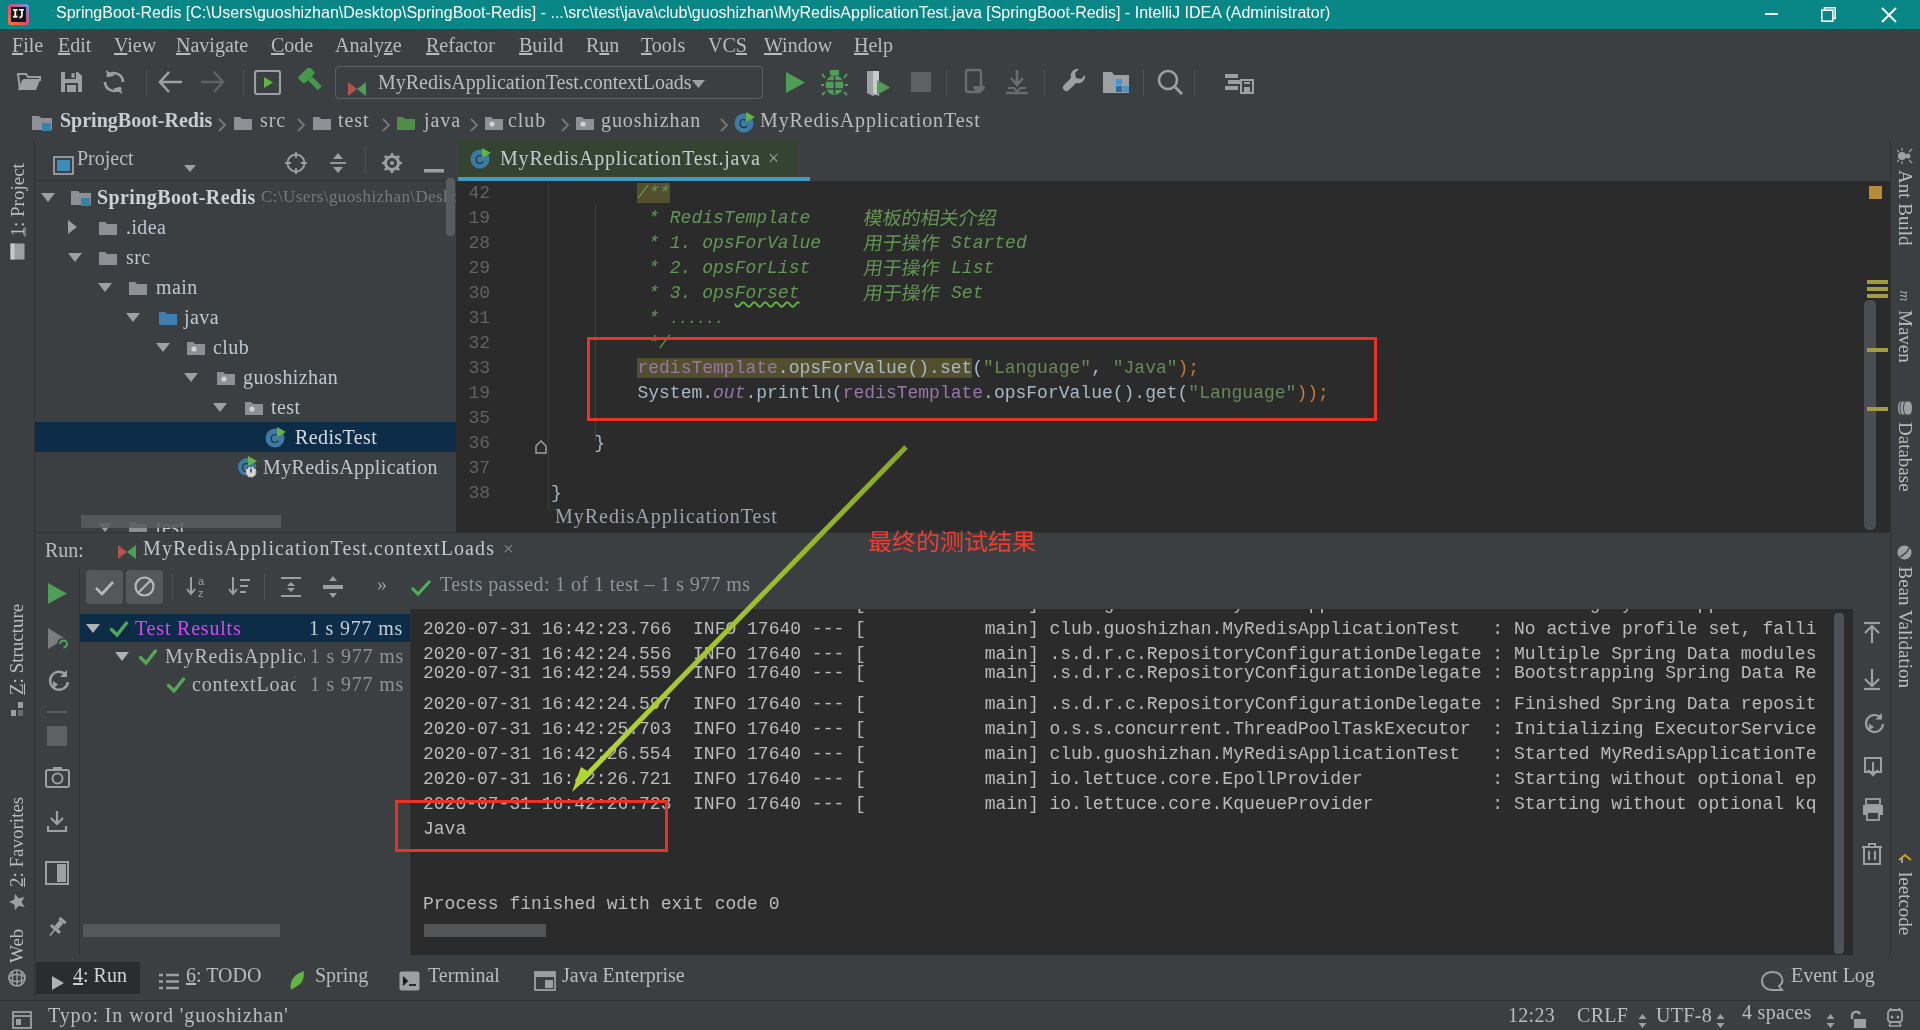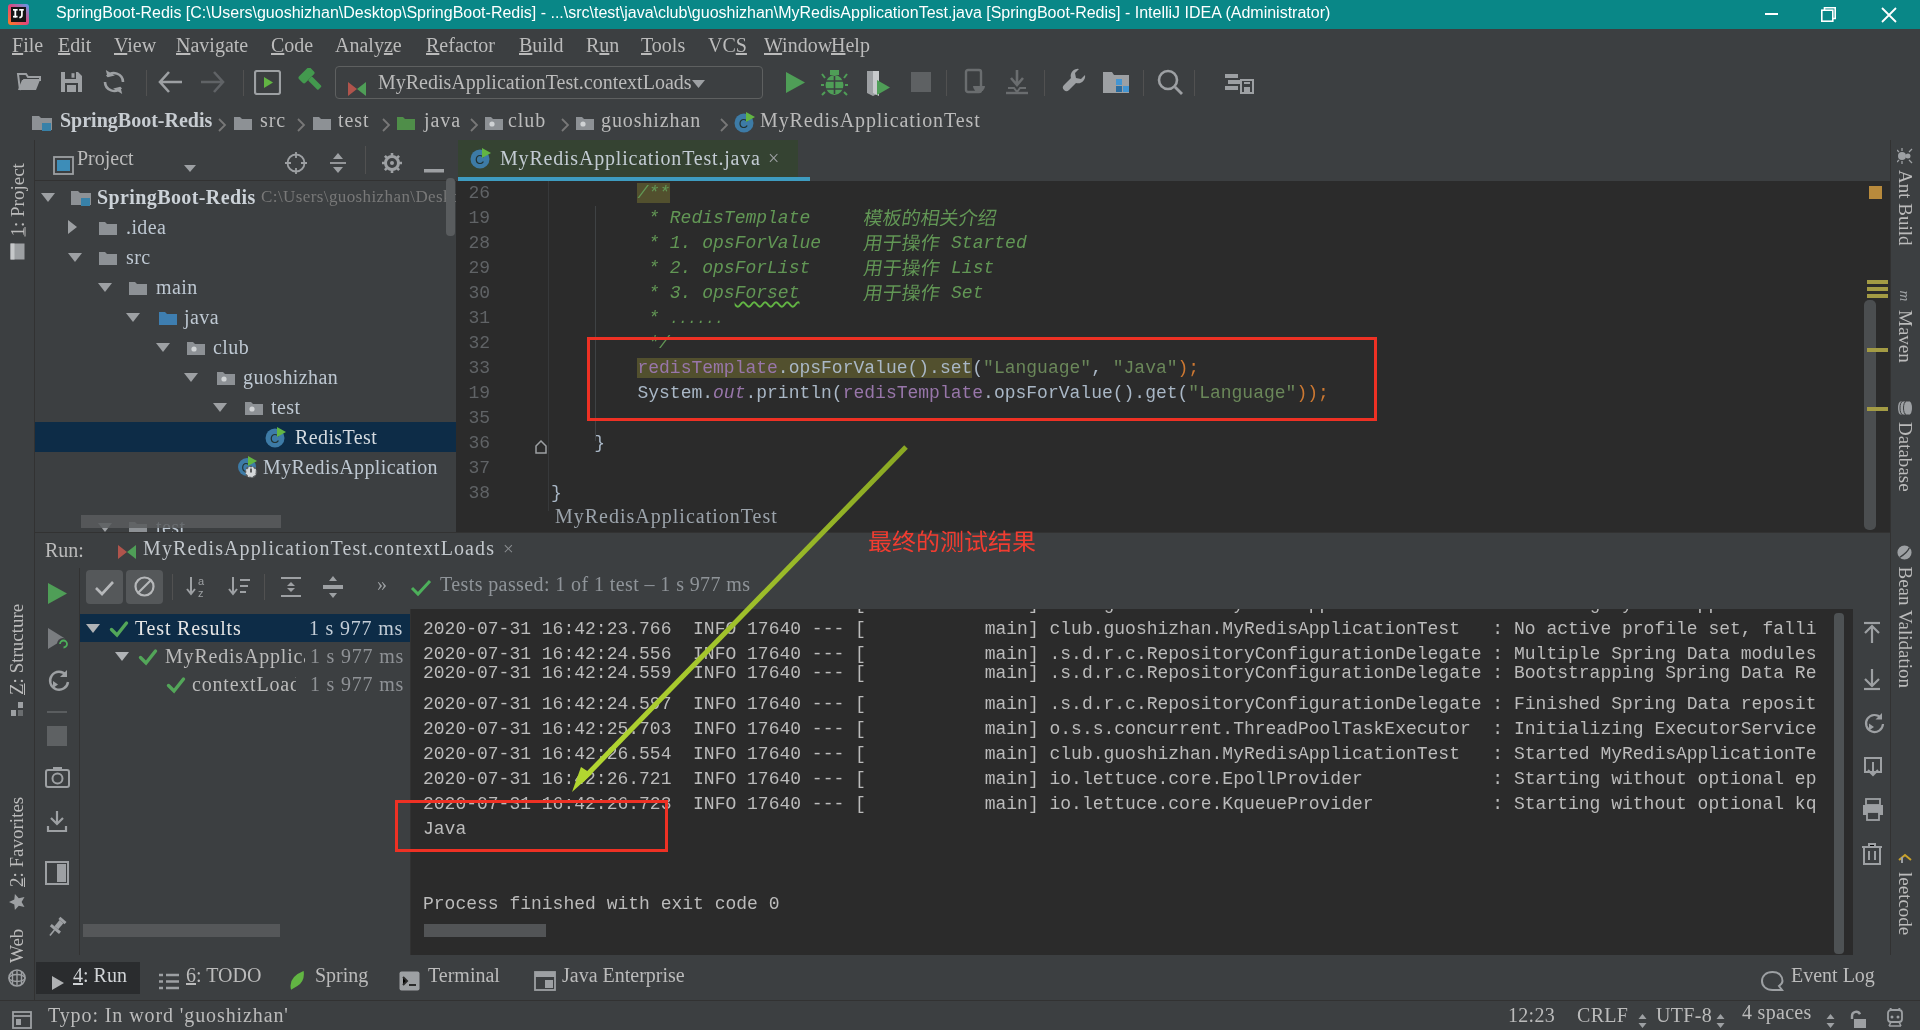--- a/index.html
+++ b/index.html
@@ -167,21 +167,21 @@
     <span class="mi" style="left:114px"><u>V</u>iew</span>
     <span class="mi" style="left:176px"><u>N</u>avigate</span>
     <span class="mi" style="left:271px"><u>C</u>ode</span>
     <span class="mi" style="left:335px">Analy<u>z</u>e</span>
     <span class="mi" style="left:426px"><u>R</u>efactor</span>
     <span class="mi" style="left:519px"><u>B</u>uild</span>
     <span class="mi" style="left:586px">R<u>u</u>n</span>
     <span class="mi" style="left:641px"><u>T</u>ools</span>
     <span class="mi" style="left:708px">VC<u>S</u></span>
     <span class="mi" style="left:764px"><u>W</u>indow</span>
-    <span class="mi" style="left:831px"><u>H</u>elp</span>
+    <span class="mi" style="left:854px"><u>H</u>elp</span>
   </div>
 
   <div class="abs" id="toolbar">
     <div style="position:absolute;left:16px;top:8px"><svg class="ic" width="26" height="24" viewBox="0 0 26 24" style="">
           <path d="M2 4 h8 l2 3 h12 v3 h-16 l-4 10 z" fill="none" stroke="#9da0a3" stroke-width="2"></path>
           <path d="M2 20 l4 -10 h18 l-4 10 z" fill="#9da0a3"></path>
         </svg></div>
       <div style="position:absolute;left:59px;top:8px"><svg class="ic" width="25" height="24" viewBox="0 0 25 24" style="">
           <path d="M2 2 h17 l4 4 v16 h-21 z" fill="#9da0a3"></path>
           <rect x="6" y="2" width="11" height="7" fill="#3c3f41"></rect>
@@ -568,21 +568,21 @@
               <text x="10" y="16.5" font-size="13" font-family="Liberation Sans" fill="#233" text-anchor="middle">C</text>
               <path d="M12 1 L21 6 L12 11 Z" fill="#62b543"></path>
             </svg></span>
           <span style="position:absolute;left:42px">MyRedisApplicationTest.java</span>
           <span style="position:absolute;left:310px;top:0px;color:#9da0a3;font-size:20px">×</span>
         </div>
       <div id="tabul"></div>
     </div>
     <div id="code">
         <div style="position:absolute;left:92px;top:0;width:1px;height:330px;background:#37393b"></div>
-        <div class="ln" style="top:0px;left:0px">26</div>
+        <div class="ln" style="top:0px;left:0px">42</div>
         <div class="ln" style="top:25px;left:0px">19</div>
         <div class="ln" style="top:50px;left:0px">28</div>
         <div class="ln" style="top:75px;left:0px">29</div>
         <div class="ln" style="top:100px;left:0px">30</div>
         <div class="ln" style="top:125px;left:0px">31</div>
         <div class="ln" style="top:150px;left:0px">32</div>
         <div class="ln" style="top:175px;left:0px">33</div>
         <div class="ln" style="top:200px;left:0px">19</div>
         <div class="ln" style="top:225px;left:0px">35</div>
         <div class="ln" style="top:250px;left:0px">36</div>
@@ -730,21 +730,21 @@
               <rect x="11.2" y="16" width="1.6" height="7" fill="#9da0a3"></rect>
             </g>
           </svg></div>
       </div>
     <div id="testtree">
         <div class="ttrow" style="top:3px;background:#0d2c47;left:-1px;width:330px">
           <span style="position:absolute;left:6px;top:10px;line-height:0"><span class="arr arrD" style="border-left-width:7px;border-right-width:7px;border-top-width:9px;border-top-color:#b0b3b6"></span></span>
           <span style="position:absolute;left:29px;top:6px;line-height:0"><svg class="ic" width="20" height="18" viewBox="0 0 20 18">
               <path d="M2.5 9.5 L8 15 L17.5 3" fill="none" stroke="#53a659" stroke-width="3.4" stroke-linecap="round"></path>
             </svg></span>
-          <span style="position:absolute;left:55px;color:#e5e5e5">Test Results</span>
+          <span style="position:absolute;left:55px;color:#d946ef">Test Results</span>
           <span style="position:absolute;left:229px;color:#c3cdd7">1 s 977 ms</span>
         </div>
         <div class="ttrow" style="top:31px">
           <span style="position:absolute;left:34px;top:10px;line-height:0"><span class="arr arrD" style="border-left-width:7px;border-right-width:7px;border-top-width:9px;border-top-color:#b0b3b6"></span></span>
           <span style="position:absolute;left:57px;top:6px;line-height:0"><svg class="ic" width="20" height="18" viewBox="0 0 20 18">
               <path d="M2.5 9.5 L8 15 L17.5 3" fill="none" stroke="#53a659" stroke-width="3.4" stroke-linecap="round"></path>
             </svg></span>
           <span style="position:absolute;left:84px;width:140px;overflow:hidden;display:inline-block;height:28px;white-space:nowrap">MyRedisApplicationTest</span>
           <span style="position:absolute;left:229px;color:#8f9296">1 s 977 ms</span>
         </div>

